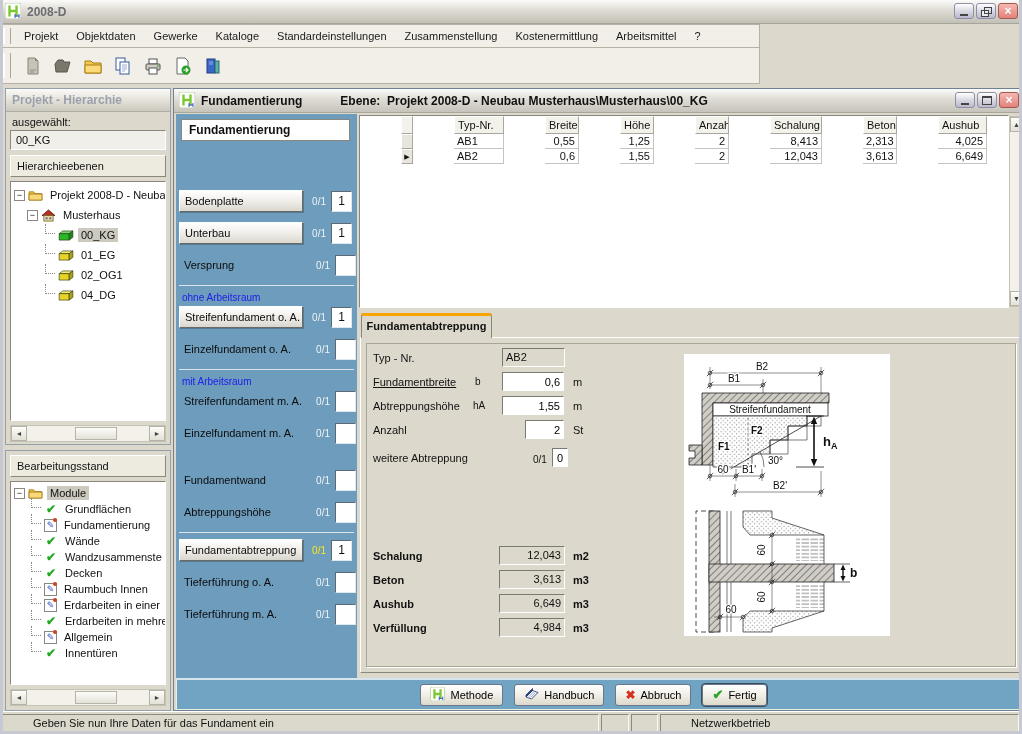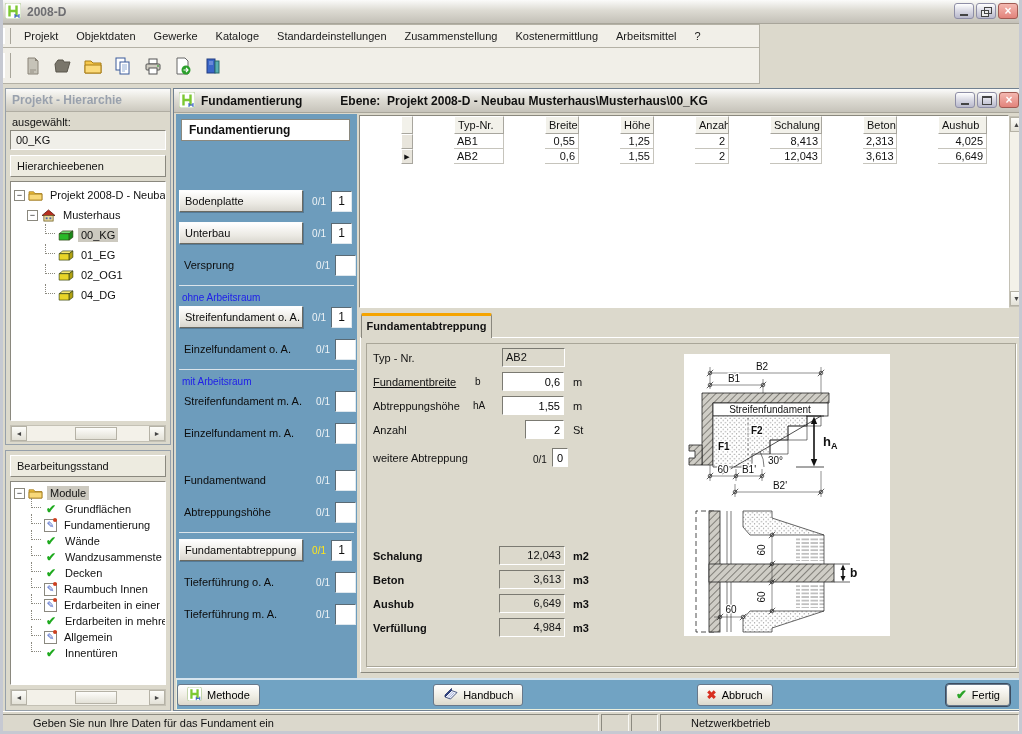--- a/index.html
+++ b/index.html
@@ -133,21 +133,21 @@
     line-height:17px;}
   .ffield.ro{background:#dcd9cc;}
   .ffield.lt{text-align:left;}
   .funit{position:absolute;white-space:nowrap;}
   .funit.b{font-weight:bold;}
   #diagram{position:absolute;left:323px;top:16px;width:206px;height:282px;background:#fff;}
   .dlab{font-size:10px;fill:#111;paint-order:stroke;stroke:#fff;stroke-width:2.5px;}
   
   #btnbar{position:absolute;left:2px;top:589px;width:846px;height:32px;background:#71a3c3;
     border:1px solid #e9eedd;border-top:2px solid #d6e4ee;box-sizing:border-box;
-    display:flex;align-items:center;justify-content:space-between;gap:11px;padding-right:11px;}
+    display:flex;align-items:center;justify-content:center;gap:11px;padding-right:11px;}
   .xbtn{height:22px;border:1px solid #68788a;border-radius:3px;
     background:linear-gradient(180deg,#ffffff,#efede4 55%,#dcd9cc);
     font:11px "Liberation Sans",sans-serif;padding:0 9px;display:flex;align-items:center;gap:5px;cursor:pointer;}
   .xbtn.default{outline:1px solid #3c4c60;}
   .gi{font-weight:bold;font-size:12px;line-height:1;}
   .gi.red{color:#d83020;} .gi.green{color:#2ba428;font-size:13px;}
   
   #statusbar{position:absolute;left:-3px;top:711px;width:1022px;height:23px;background:#dbd8cc;
     border-top:1px solid #fff;box-sizing:border-box;}
   .sseg{position:absolute;top:2px;height:18px;border:1px solid;border-color:#8c8a80 #f8f8f4 #f8f8f4 #8c8a80;

